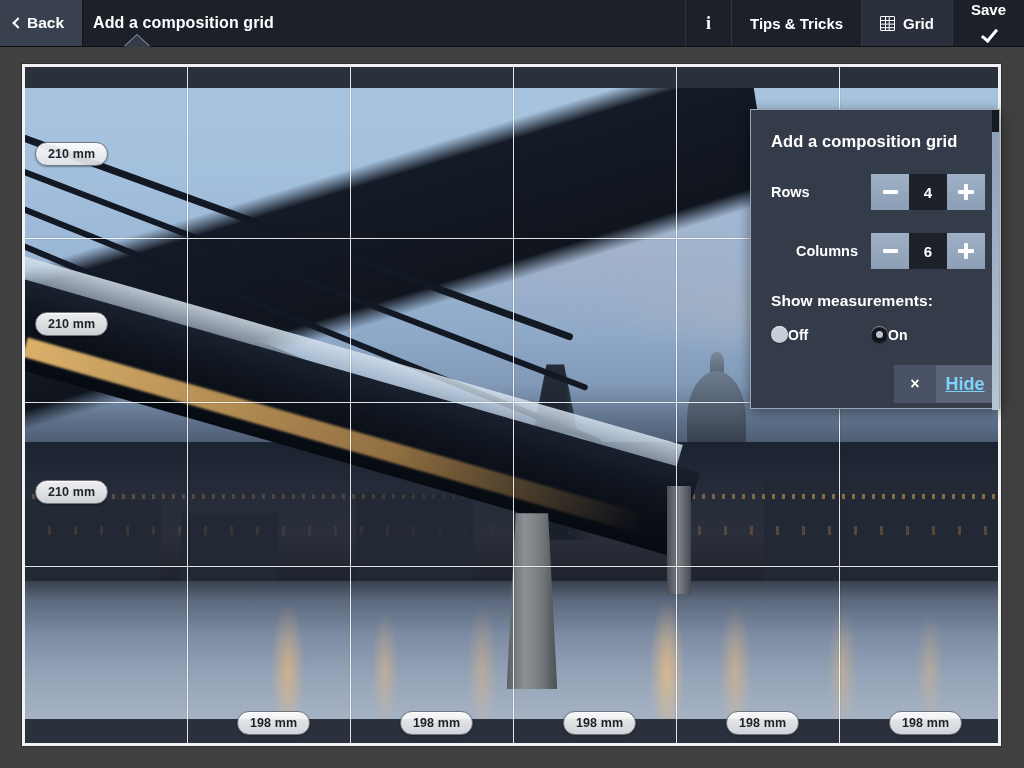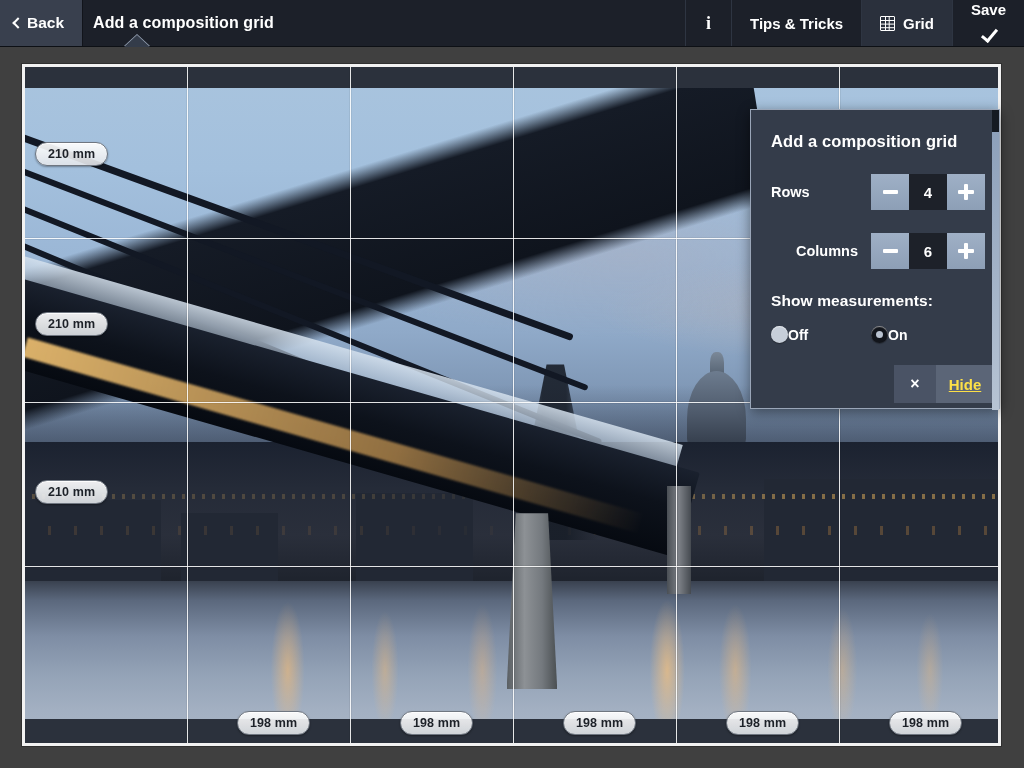--- a/index.html
+++ b/index.html
@@ -291,21 +291,21 @@
     position: absolute; right: 5px; bottom: 5px; height: 38px;
     display: flex; align-items: stretch; cursor: pointer;
   }
   .hide-x {
     width: 42px; display: flex; align-items: center; justify-content: center;
     background: #4a5costum;
     background: #4a5365; color: #fff; font-size: 16px; font-weight: bold;
   }
   .hide-lbl {
     width: 58px; display: flex; align-items: center; justify-content: center;
-    background: #5b6577; color: #fde047; font-size: 15px; font-weight: bold; text-decoration: underline;
+    background: #5b6577; color: #7dd3fc; font-size: 18px; font-weight: bold; text-decoration: underline;
   }
   .pop-scroll {
     position: absolute; right: 0px; top: 0px; width: 7px; height: 300px;
     background: #e9edf2;
   }
   .pop-scroll .thumb {
     position: absolute; left: 0; top: 0; width: 7px; height: 22px; background: #151a22;
   }
   .pop-scroll .track-fill {
     position: absolute; left: 0; top: 22px; width: 7px; bottom: 0;

